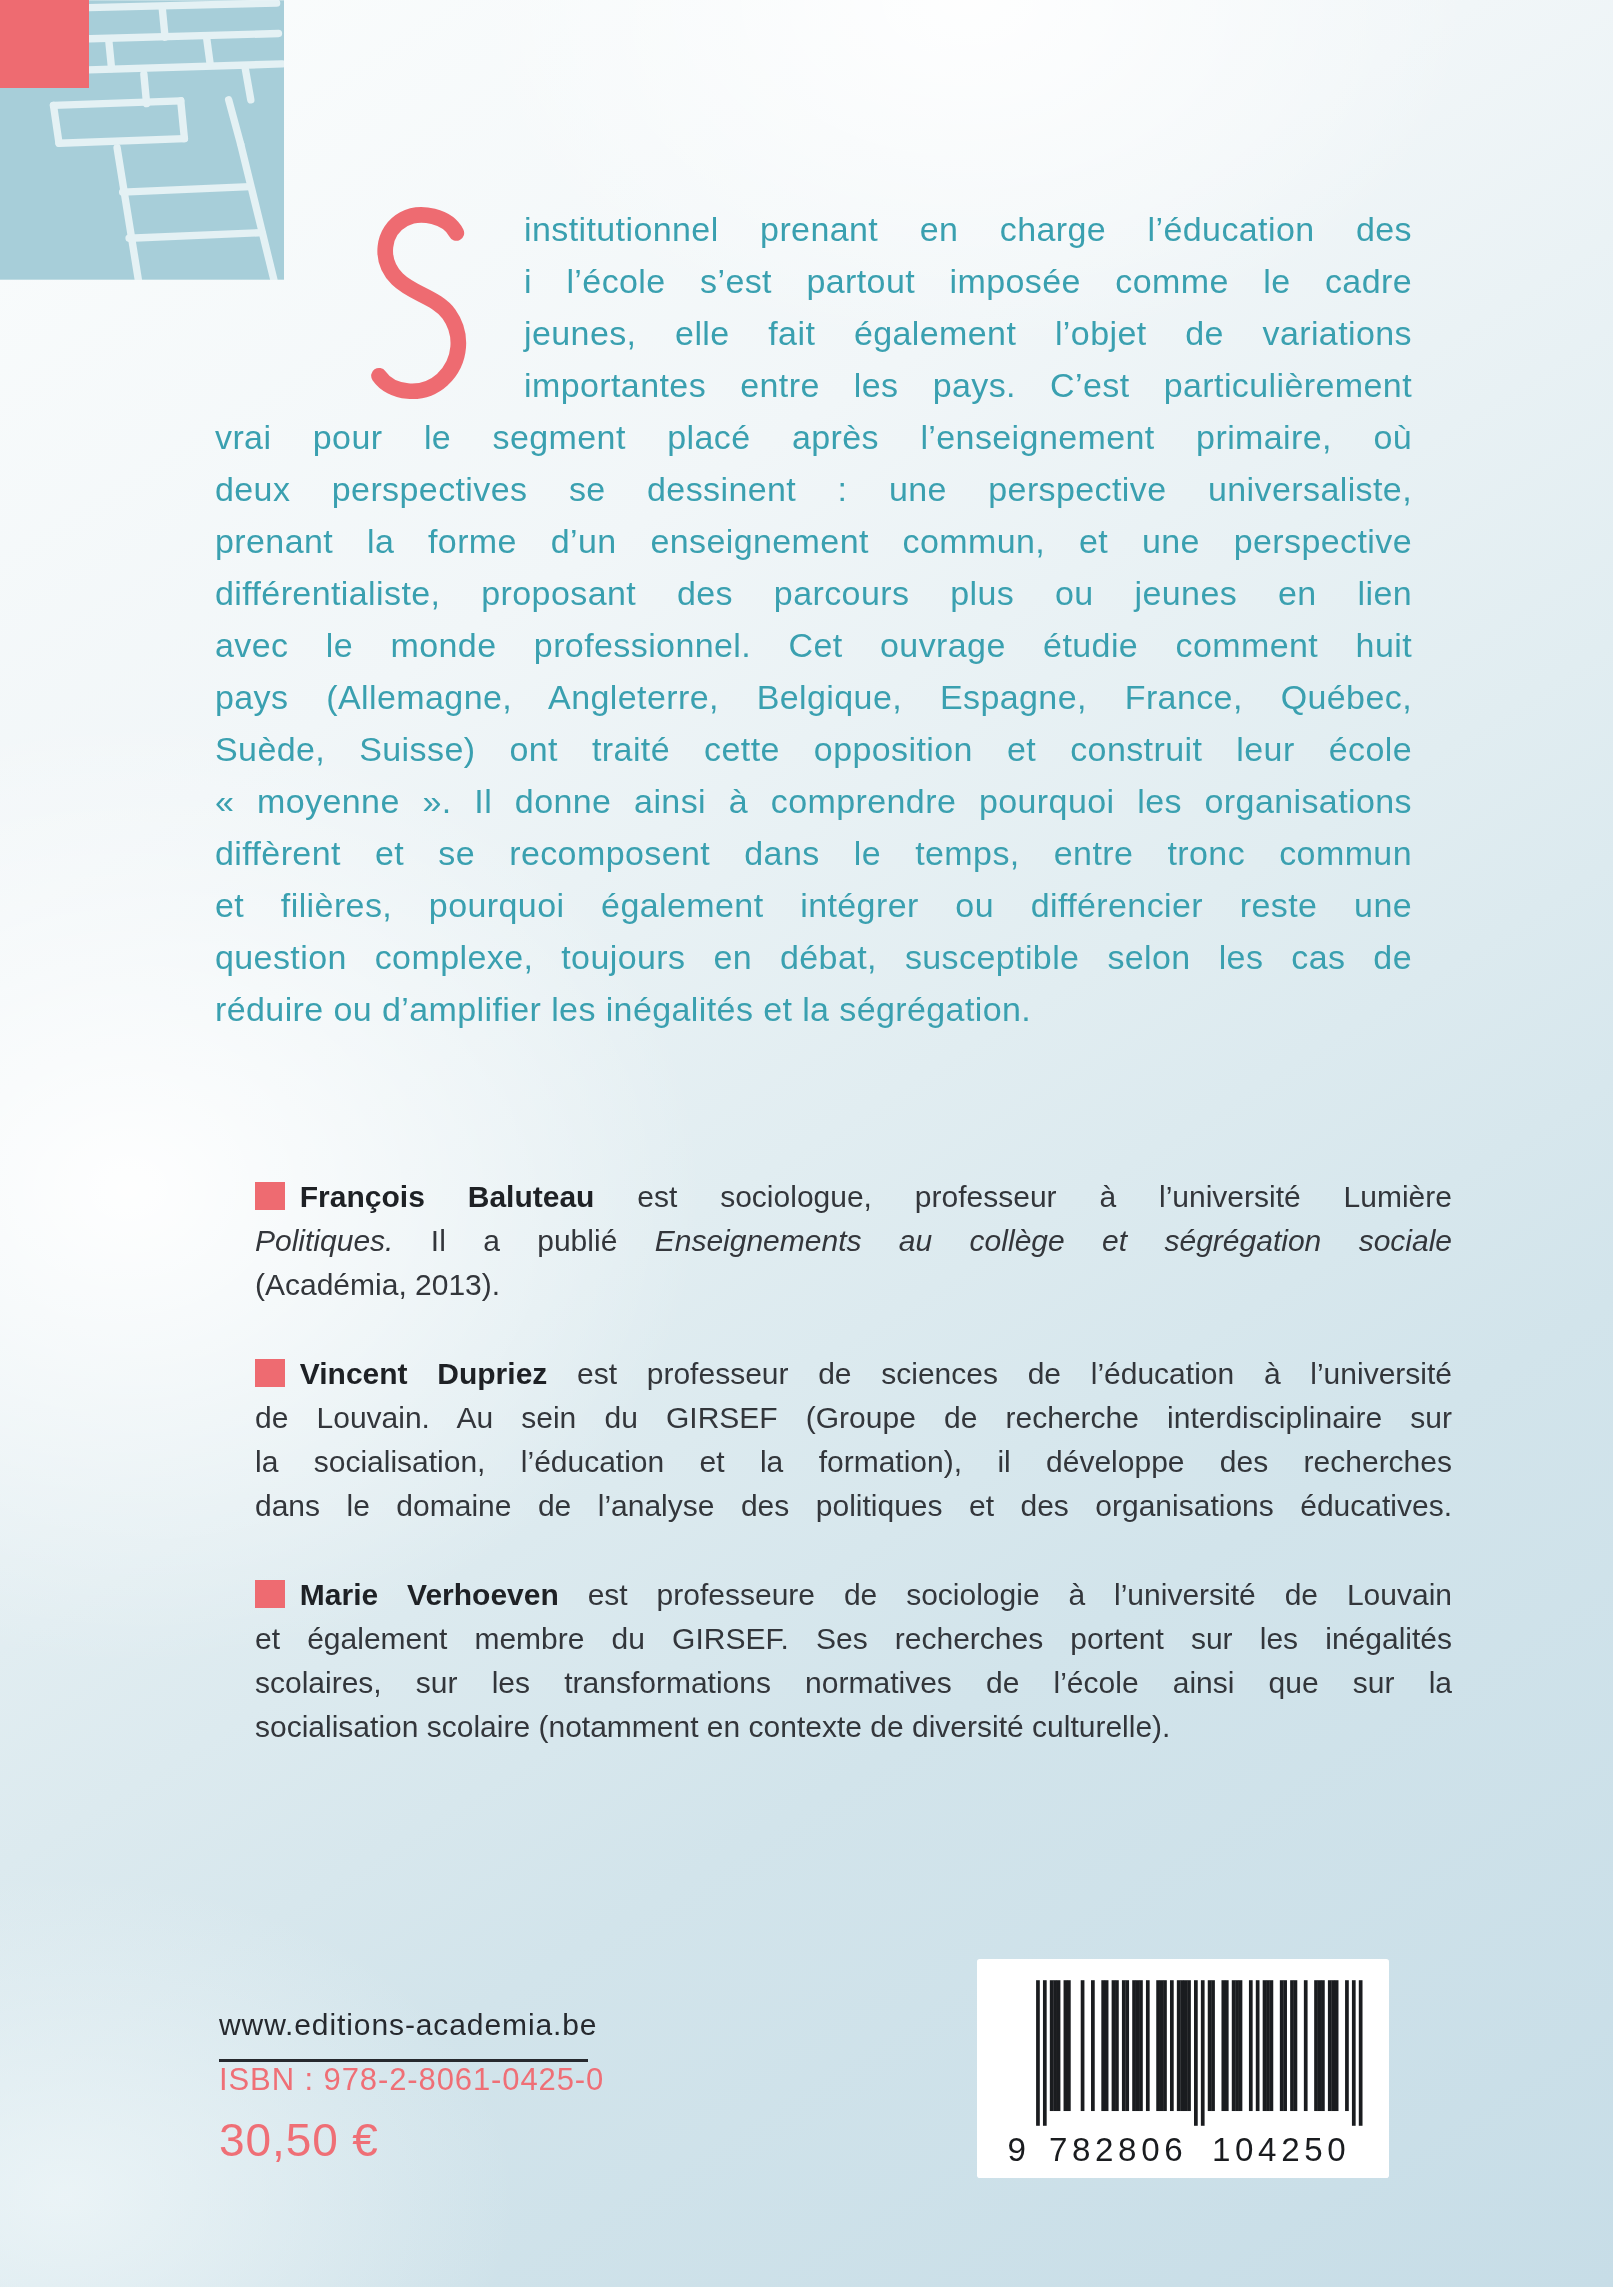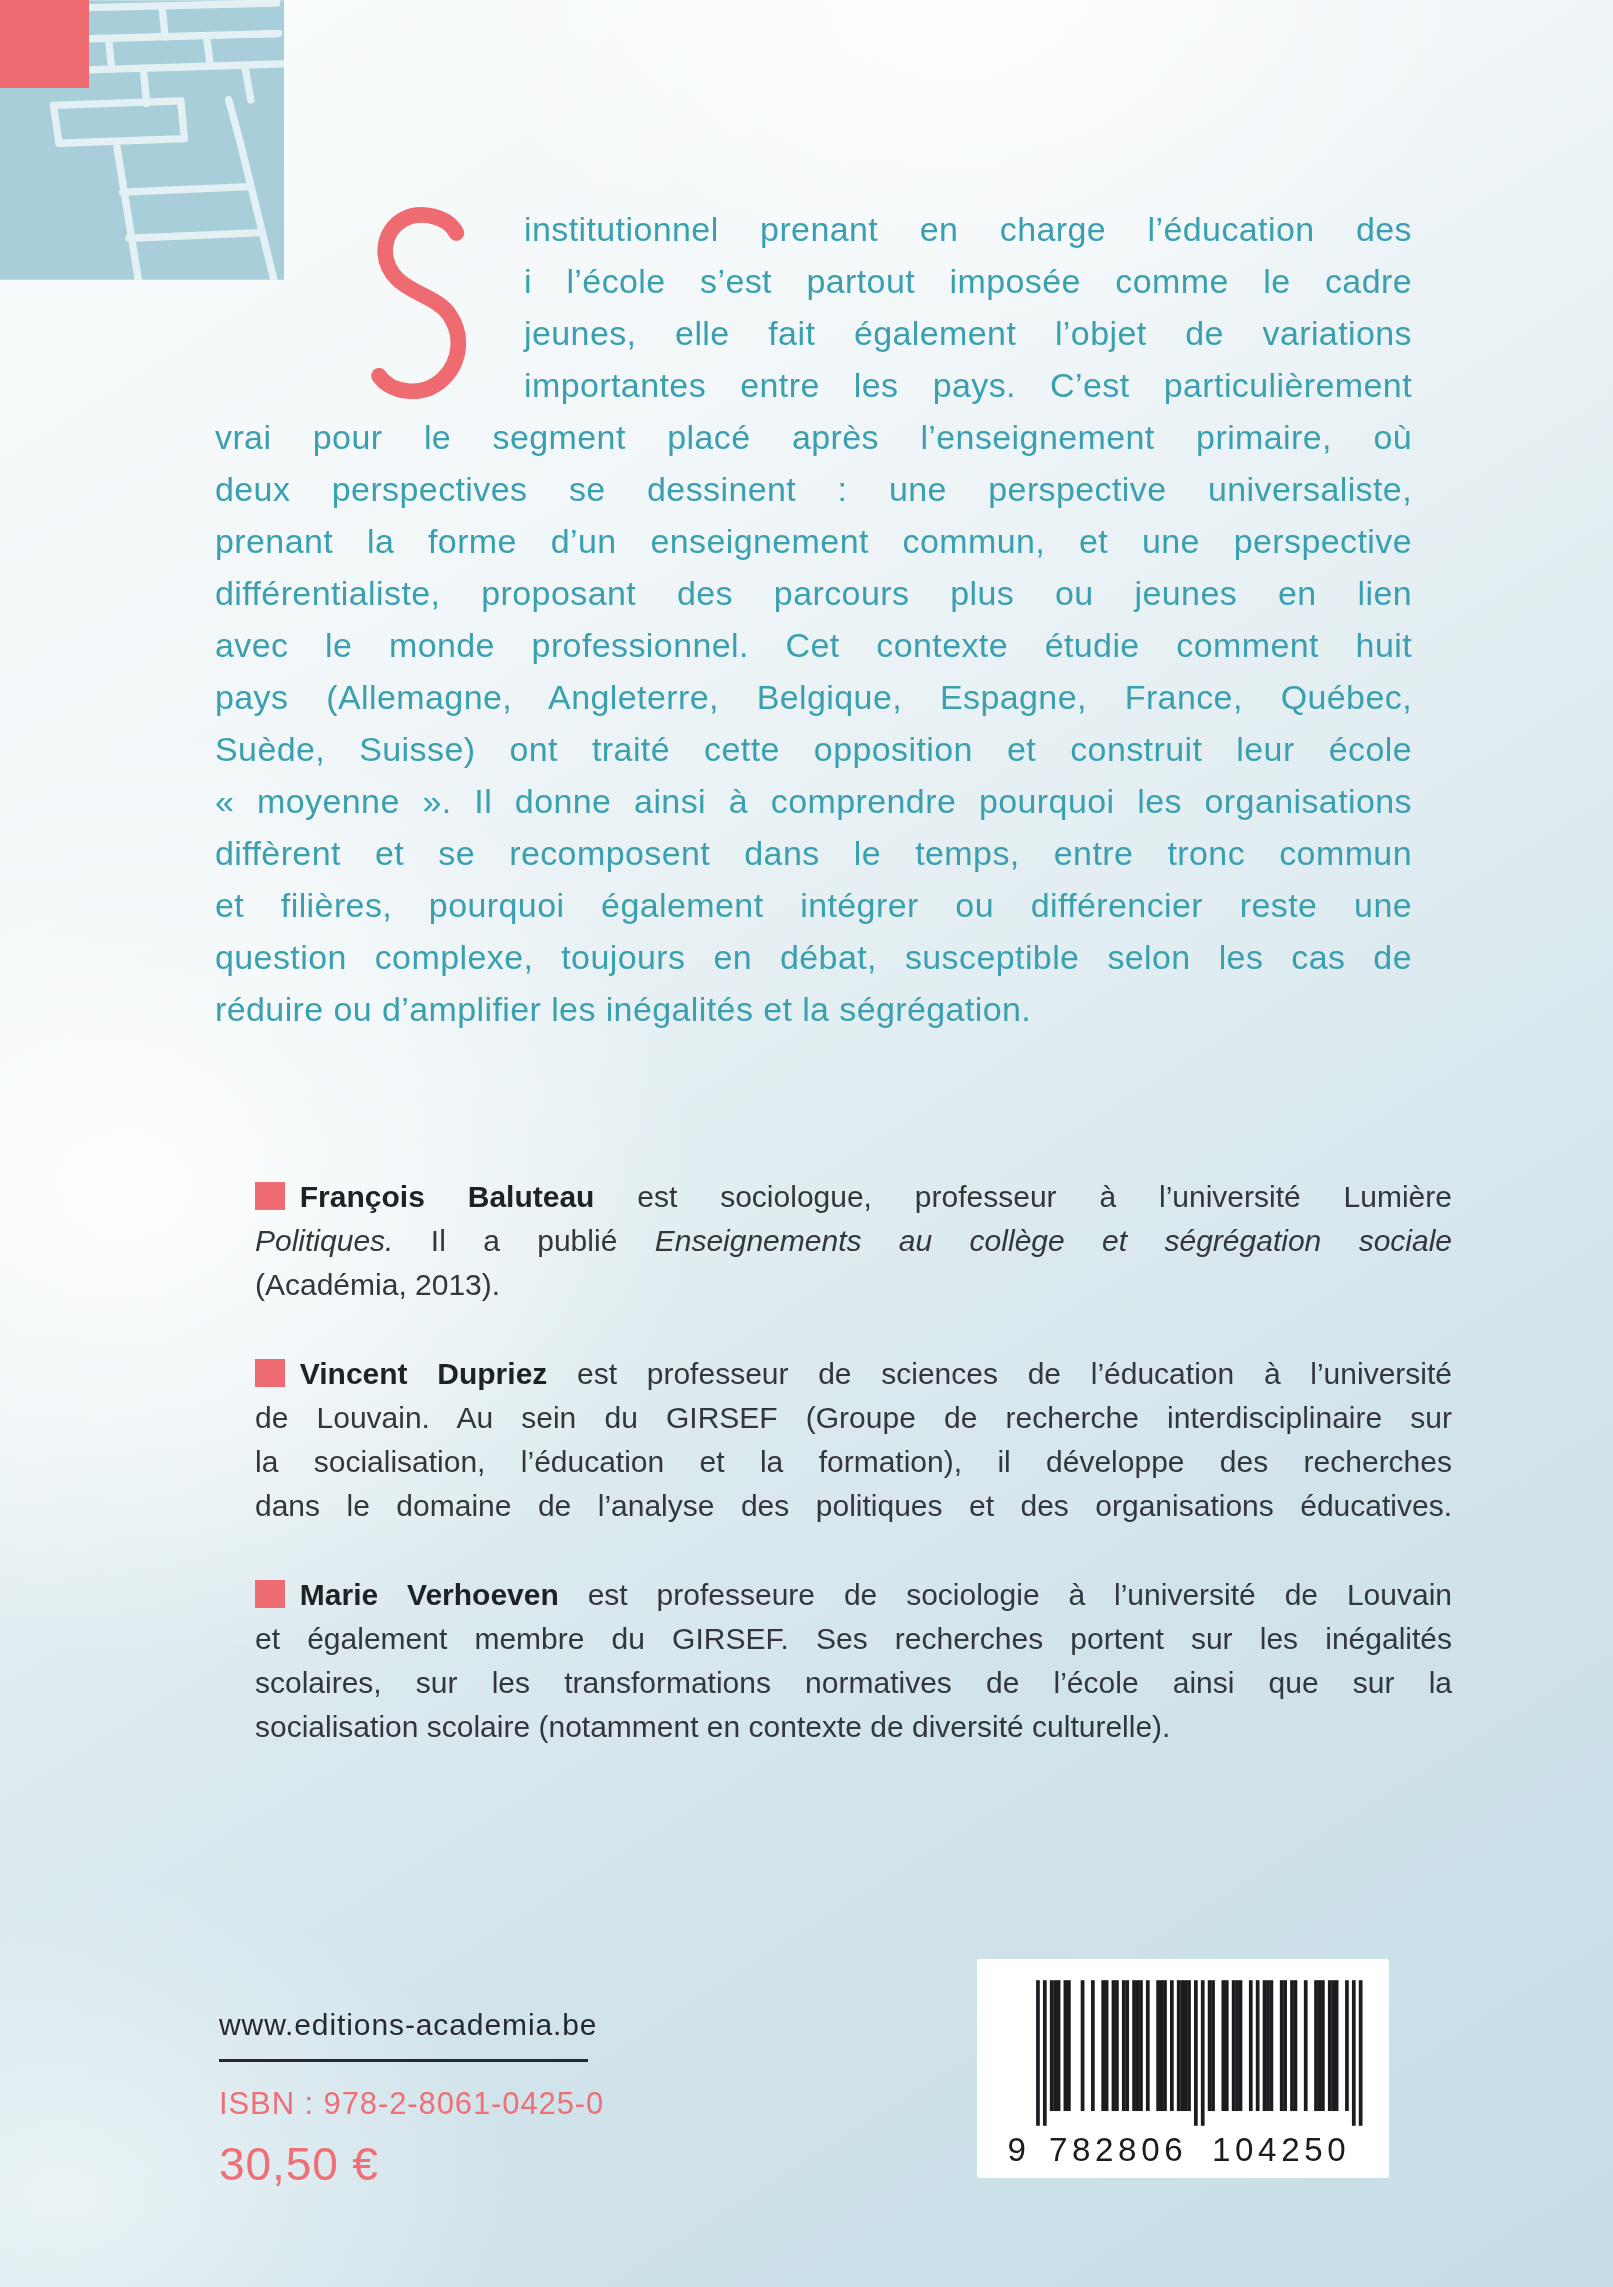--- a/index.html
+++ b/index.html
@@ -31,21 +31,21 @@
   .bio-line.no-just{text-align-last:left;}
   .bullet{display:inline-block;width:30px;height:28px;background:#ee6b71;margin-right:14.8px;vertical-align:-2.8px;}
   .seg-b{font-weight:bold;color:#1e2125;}
   .seg-i{font-style:italic;}
   .seg-r{font-style:normal;}
 
   
   .footer-left{position:absolute;left:219px;top:2005px;z-index:3;}
   .website{font-size:30px;height:39px;line-height:39px;color:#26292e;letter-spacing:0.9px;}
   .rule{width:369px;height:3.7px;background:#26292e;margin-top:14.8px;}
-  .isbn{margin-top:24px;font-size:31px;color:#ef6f76;letter-spacing:0.9px;}
+  .isbn{font-size:31px;color:#ef6f76;letter-spacing:0.9px;}
   .price{margin-top:14.8px;font-size:46px;color:#ef6f76;letter-spacing:0.9px;}
 
   
   .barcode-box{position:absolute;left:977px;top:1959px;width:412px;height:219px;
     background:#ffffff;border-radius:2.8px;z-index:3;}
   .barcode-box svg{display:block;margin:12px auto 0;}
 </style>
 </head>
 <body>
 
@@ -81,21 +81,21 @@
     </svg>
 
   <div class="syn-line indent">institutionnel prenant en charge l’éducation des</div>
       <div class="syn-line indent">i l’école s’est partout imposée comme le cadre</div>
       <div class="syn-line indent">jeunes, elle fait également l’objet de variations</div>
       <div class="syn-line indent">importantes entre les pays. C’est particulièrement</div>
       <div class="syn-line">vrai pour le segment placé après l’enseignement primaire, où</div>
       <div class="syn-line">deux perspectives se dessinent : une perspective universaliste,</div>
       <div class="syn-line">prenant la forme d’un enseignement commun, et une perspective</div>
       <div class="syn-line">différentialiste, proposant des parcours plus ou jeunes en lien</div>
-      <div class="syn-line">avec le monde professionnel. Cet contexte étudie comment huit</div>
+      <div class="syn-line">avec le monde professionnel. Cet ouvrage étudie comment huit</div>
       <div class="syn-line">pays (Allemagne, Angleterre, Belgique, Espagne, France, Québec,</div>
       <div class="syn-line">Suède, Suisse) ont traité cette opposition et construit leur école</div>
       <div class="syn-line">« moyenne ». Il donne ainsi à comprendre pourquoi les organisations</div>
       <div class="syn-line">diffèrent et se recomposent dans le temps, entre tronc commun</div>
       <div class="syn-line">et filières, pourquoi également intégrer ou différencier reste une</div>
       <div class="syn-line">question complexe, toujours en débat, susceptible selon les cas de</div>
       <div class="syn-line no-just">réduire ou d’amplifier les inégalités et la ségrégation.</div>
     </div>
 
   <div class="bios">

